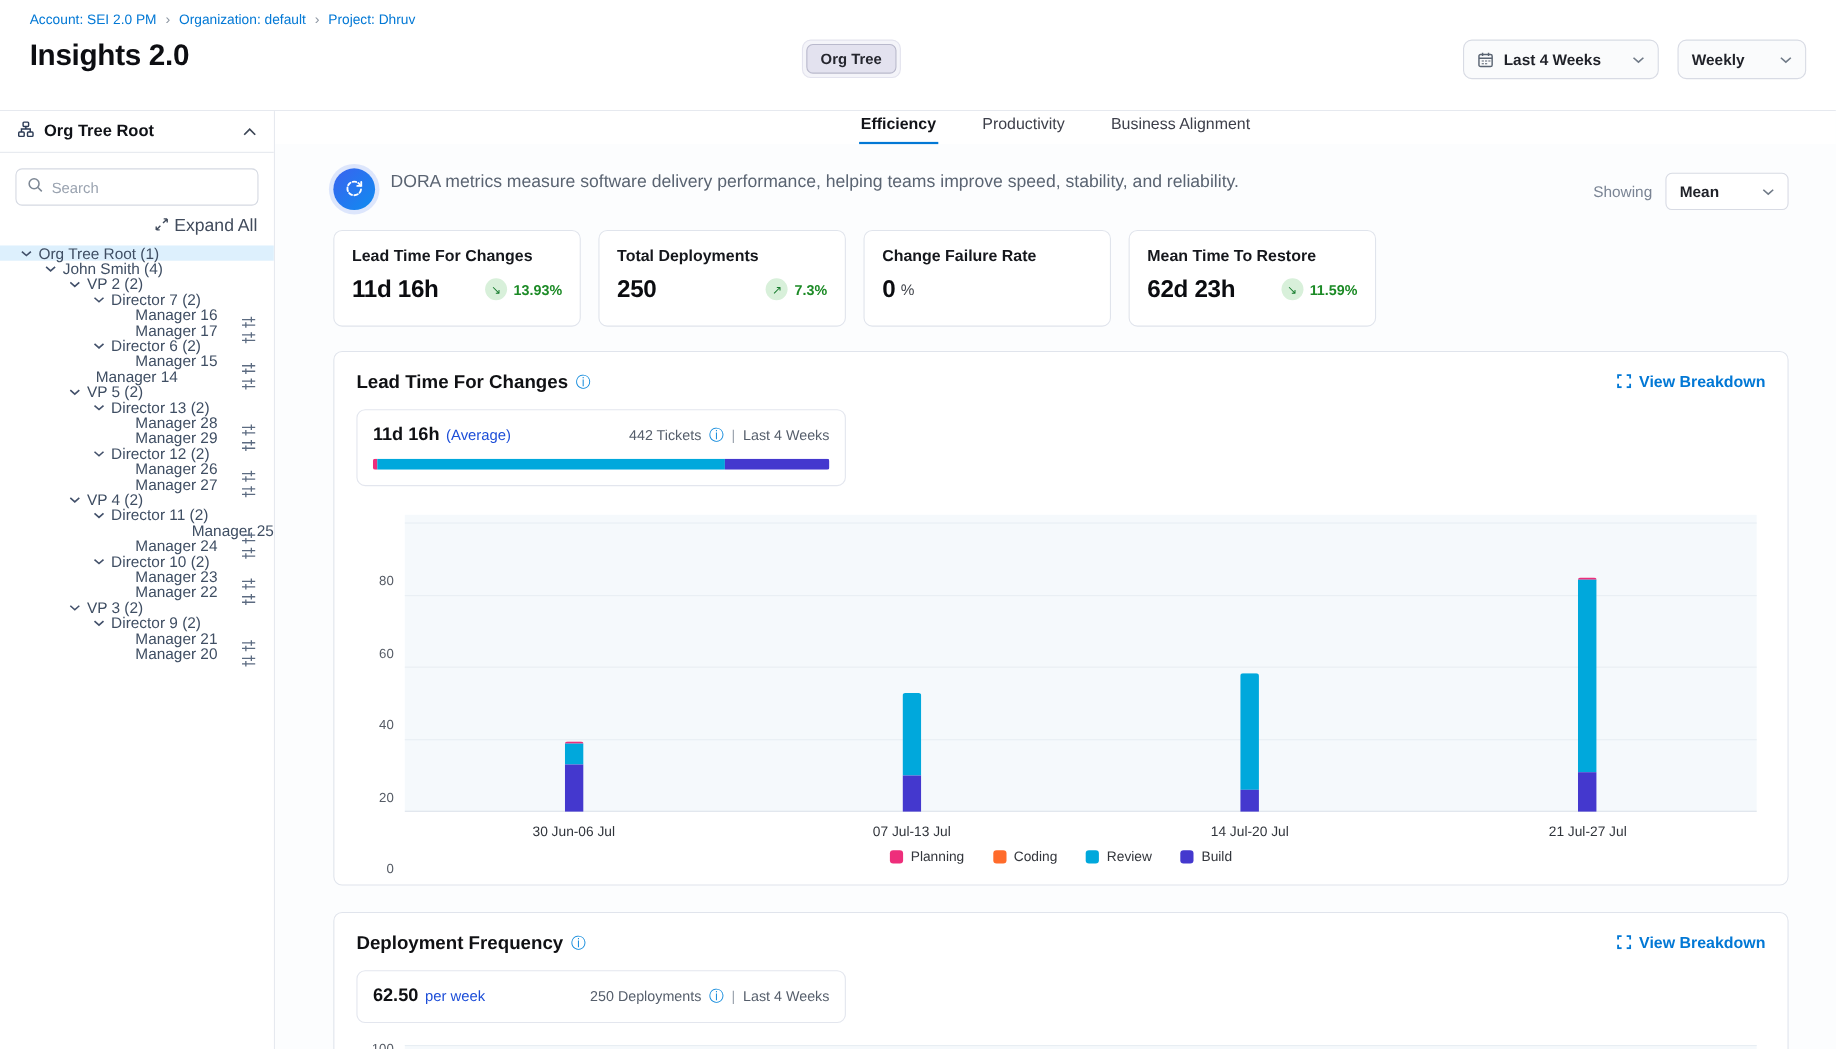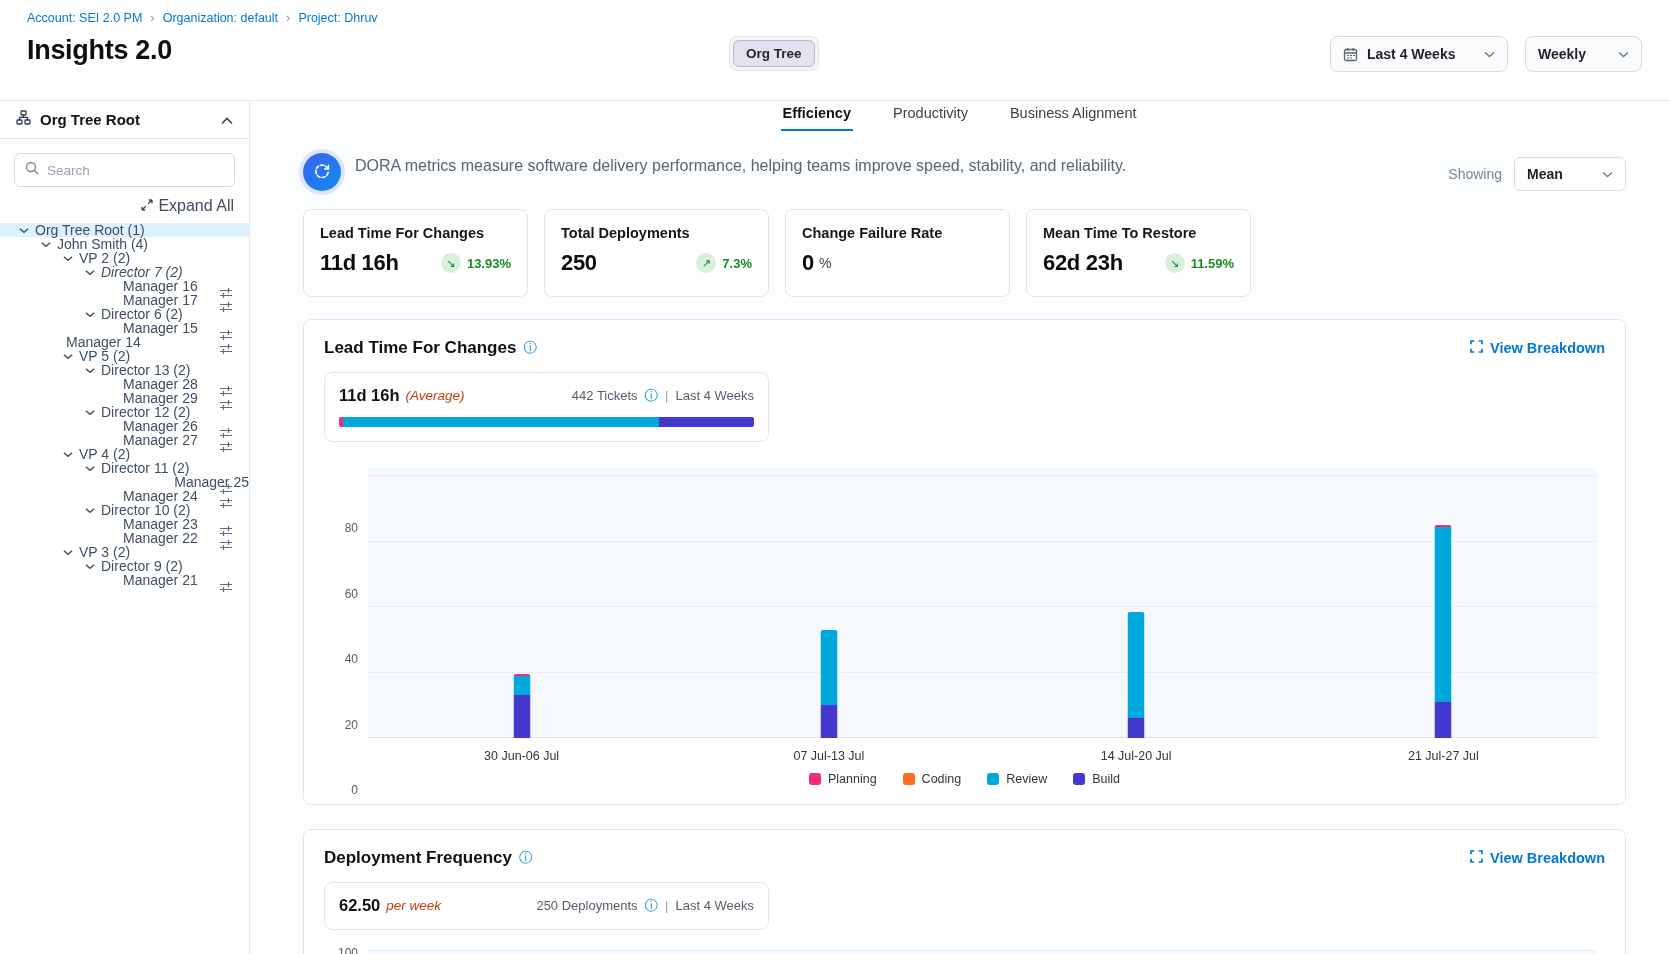--- a/index.html
+++ b/index.html
@@ -88,21 +88,21 @@
   .panel-title { font-size:17px; font-weight:800; color:#101114; display:flex;
     align-items:center; gap:7px; }
   .info-icon { color:#0b87db; font-size:13.5px; font-weight:400; cursor:pointer; line-height:1; }
   .view-breakdown { margin-left:auto; color:#0278d5; font-size:14.5px; font-weight:800;
     display:flex; align-items:center; gap:7px; cursor:pointer; }
 
   .summary-card { margin-top:14px; width:445px; border:1px solid #e3e6ee; border-radius:8px;
     padding:13px 14px 14px; }
   .summary-top { display:flex; align-items:center; }
   .summary-value { font-size:16.5px; font-weight:800; color:#0f1013; }
-  .summary-qual { font-size:13.5px; color:#c2410c; margin-left:6px;font-style:italic; }
+  .summary-qual { font-size:13.5px; color:#1d4ed8; margin-left:6px; }
   .summary-meta { margin-left:auto; display:flex; align-items:center; gap:7px;
     font-size:13px; color:#555e6b; }
   .meta-pipe { color:#9aa2ad; }
   .summary-bar { margin-top:12px; height:10px; border-radius:2px; overflow:hidden;
     display:flex; }
   .summary-bar span { height:100%; }
 
   .chart { position:relative; margin-top:26px; }
   .plot { position:relative; margin-left:44px; margin-right:8px; height:270px;
     background:#f5f9fc; }
@@ -226,21 +226,21 @@
           <span>John Smith (4)</span>
         </div>
         <div class="tree-row" style="padding-left: 63px;">
           <span class="tree-chev">
             <svg width="10" height="7" viewBox="0 0 11 7" fill="none" stroke="#42506a" stroke-width="1.6">
               <path d="M1 1.5l4.5 4L10 1.5"></path>
             </svg>
           </span>
           <span>VP 2 (2)</span>
         </div>
-        <div class="tree-row" style="padding-left: 85px; font-style: italic;">
+        <div class="tree-row" style="padding-left: 85px;">
           <span class="tree-chev">
             <svg width="10" height="7" viewBox="0 0 11 7" fill="none" stroke="#42506a" stroke-width="1.6">
               <path d="M1 1.5l4.5 4L10 1.5"></path>
             </svg>
           </span>
           <span>Director 7 (2)</span>
         </div>
         <div class="tree-row" style="padding-left: 123px; align-items: center;">
           <span>Manager 16</span>
           <span class="tree-filter"><svg width="14" height="12" viewBox="0 0 14 12" fill="none" stroke="#5c6b81" stroke-width="1.2">
@@ -260,21 +260,21 @@
             </svg>
           </span>
           <span>Director 6 (2)</span>
         </div>
         <div class="tree-row" style="padding-left: 123px;">
           <span>Manager 15</span>
           <span class="tree-filter"><svg width="14" height="12" viewBox="0 0 14 12" fill="none" stroke="#5c6b81" stroke-width="1.2">
               <path d="M1 3.5h12M9.5 1v5M1 8.5h12M4.5 6v5"></path>
             </svg></span>
         </div>
-        <div class="tree-row" style="padding-left: 66px;">
+        <div class="tree-row" style="padding-left: 87px;">
           <span>Manager 14</span>
           <span class="tree-filter"><svg width="14" height="12" viewBox="0 0 14 12" fill="none" stroke="#5c6b81" stroke-width="1.2">
               <path d="M1 3.5h12M9.5 1v5M1 8.5h12M4.5 6v5"></path>
             </svg></span>
         </div>
         <div class="tree-row" style="padding-left: 63px;">
           <span class="tree-chev">
             <svg width="10" height="7" viewBox="0 0 11 7" fill="none" stroke="#42506a" stroke-width="1.6">
               <path d="M1 1.5l4.5 4L10 1.5"></path>
             </svg>
@@ -380,20 +380,26 @@
         <div class="tree-row" style="padding-left: 85px;">
           <span class="tree-chev">
             <svg width="10" height="7" viewBox="0 0 11 7" fill="none" stroke="#42506a" stroke-width="1.6">
               <path d="M1 1.5l4.5 4L10 1.5"></path>
             </svg>
           </span>
           <span>Director 9 (2)</span>
         </div>
         <div class="tree-row" style="padding-left: 123px;">
           <span>Manager 21</span>
+          <span class="tree-filter"><svg width="14" height="12" viewBox="0 0 14 12" fill="none" stroke="#5c6b81" stroke-width="1.2">
+              <path d="M1 3.5h12M9.5 1v5M1 8.5h12M4.5 6v5"></path>
+            </svg></span>
+        </div>
+        <div class="tree-row" style="padding-left: 123px;">
+          <span>Manager 20</span>
           <span class="tree-filter"><svg width="14" height="12" viewBox="0 0 14 12" fill="none" stroke="#5c6b81" stroke-width="1.2">
               <path d="M1 3.5h12M9.5 1v5M1 8.5h12M4.5 6v5"></path>
             </svg></span>
         </div>
         <div class="tree-row" style="padding-left: 85px;"></div>
       </div>
   </div>
 
   <div class="main">
     <div class="tabs">

